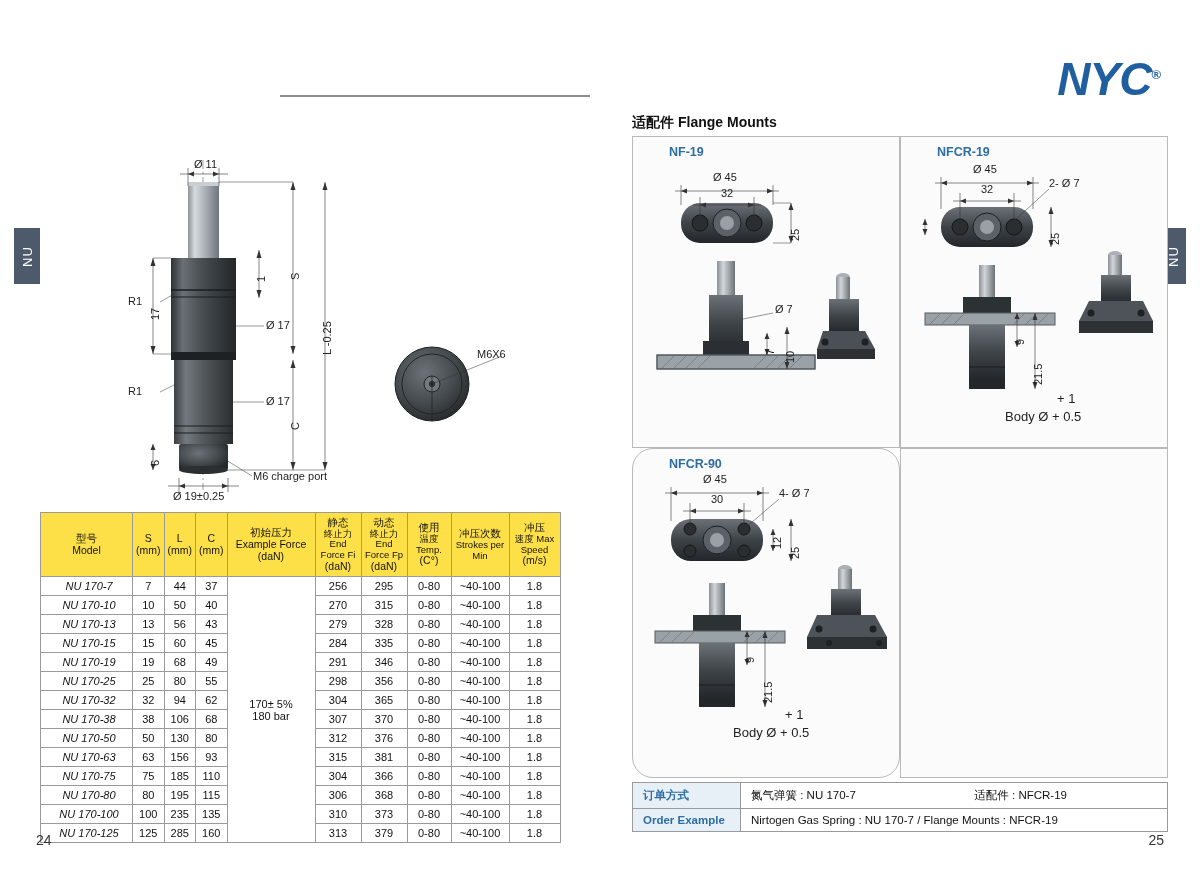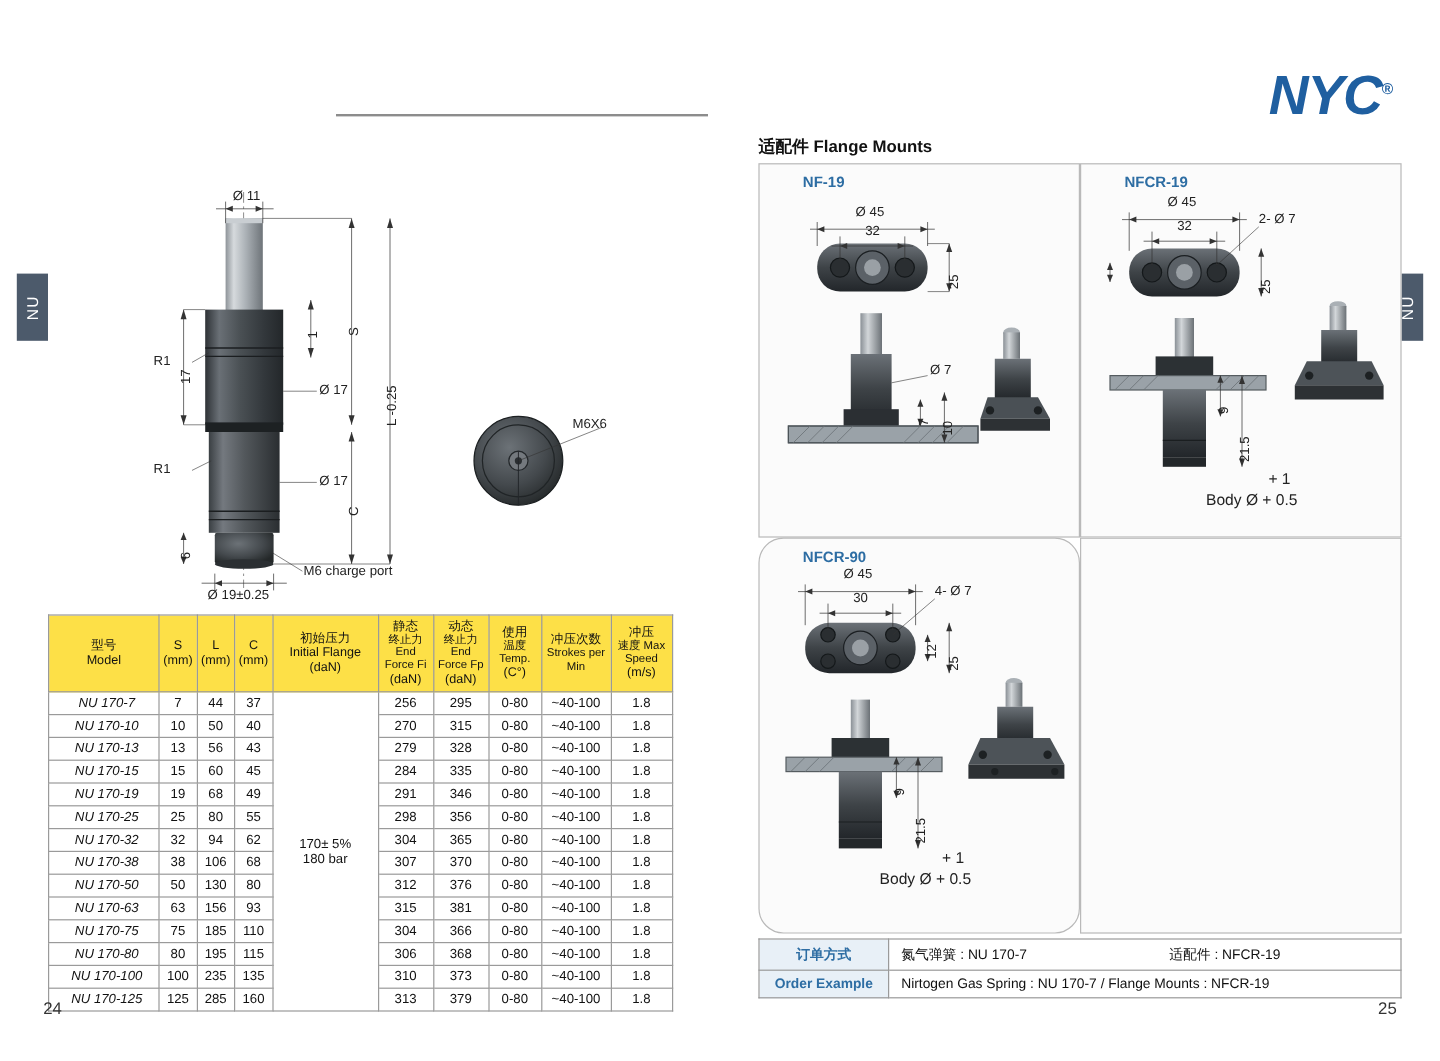--- a/index.html
+++ b/index.html
@@ -102,21 +102,21 @@
 
   
   .order {
     position:absolute; left:632px; top:782px; width:536px; height:50px;
     border:1px solid #9a9a9a; border-collapse:collapse;
     font-size:11.5px;
   }
   .order td { border:1px solid #9a9a9a; padding:4px 10px; }
   .order td.lab {
     width:108px; background:#e8f0f7; color:#2d6da3;
-    font-weight:bold; text-align:center;
+    font-weight:bold; text-align:left;
   }
   .order td.val { color:#111; }
   .order .two { display:flex; justify-content:space-between; padding-right:90px; }
 
   
   svg { display:block; }
 </style>
 </head>
 <body>
 
@@ -268,21 +268,21 @@
         <th>
           <div>L</div>
           <div>(mm)</div>
         </th>
         <th>
           <div>C</div>
           <div>(mm)</div>
         </th>
         <th style="width:88px">
           <div>初始压力</div>
-          <div>Initial Flange</div>
+          <div>Example Force</div>
           <div>(daN)</div>
         </th>
         <th style="width:46px">
           <div>静态</div>
           <div style="font-size:9.5px">终止力 End Force Fi</div>
           <div>(daN)</div>
         </th>
         <th style="width:46px">
           <div>动态</div>
           <div style="font-size:9.5px">终止力 End Force Fp</div>

